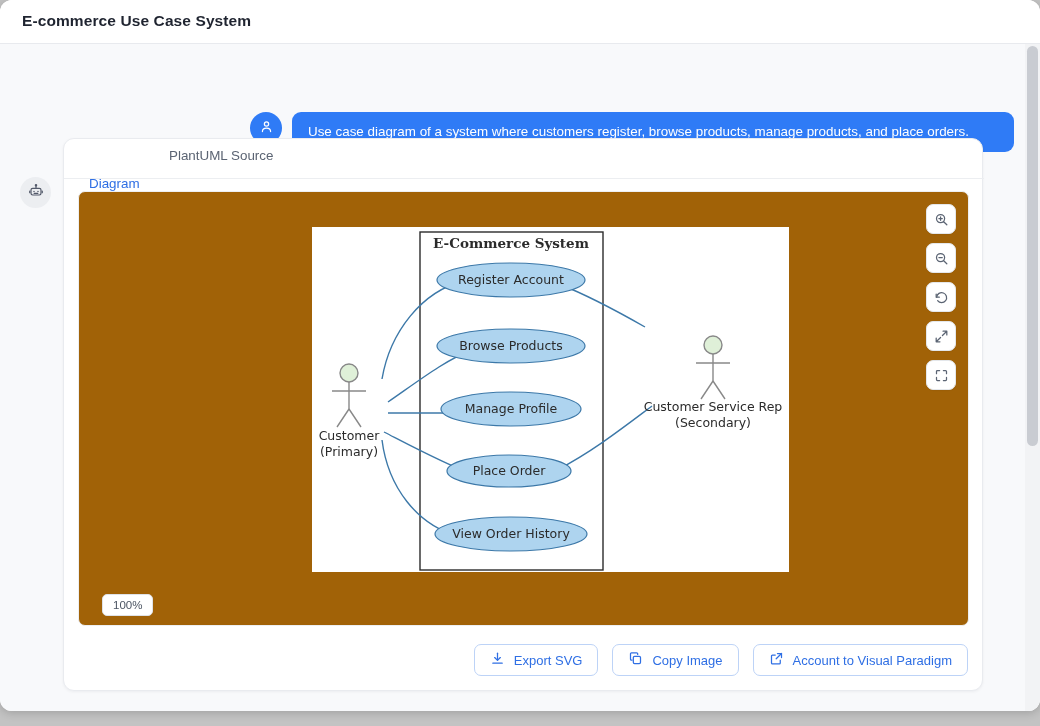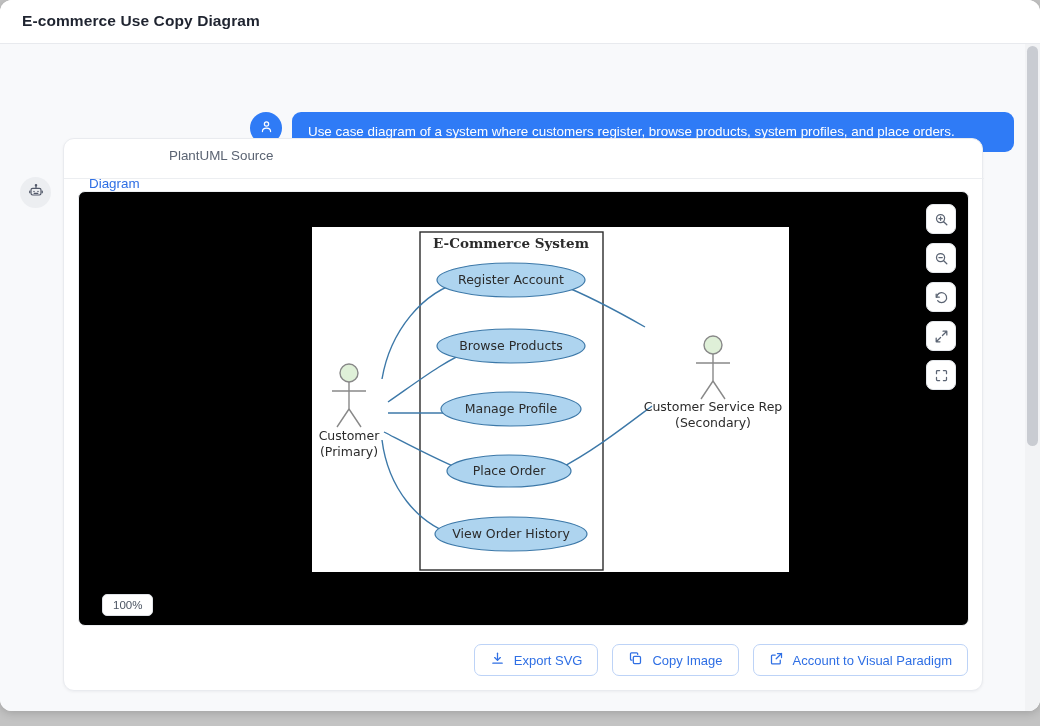--- a/index.html
+++ b/index.html
@@ -131,21 +131,21 @@
   }
   .tab.inactive { color: #5b6473; }
   #tab-diagram { left: 25px; }
   #tab-plantuml-source { left: 105px; }
 
   
   #diagram-canvas {
     position: absolute;
     left: 14px; top: 52px;
     width: 891px; height: 435px;
-    background: #000000;
+    background: #a16207;
     border: 1px solid #edeff2;
     border-radius: 7px;
     overflow: hidden;
   }
 
   
   #diagram-sheet {
     position: absolute;
     left: 233px; top: 35px;
     width: 477px; height: 345px;
@@ -223,39 +223,39 @@
     font-weight: bold;
     fill: #2b2b2b;
   }
 </style>
 </head>
 <body>
 
 <div id="app-window">
 
   <div id="title-bar">
-    <div id="page-title">E-commerce Use Copy Diagram</div>
+    <div id="page-title">E-commerce Use Case System</div>
   </div>
 
   <div id="page-body">
 
     <div id="scrollbar-track">
       <div id="scrollbar-thumb"></div>
     </div>
 
     <div id="user-message-row">
       <div id="user-avatar">
         <span>
           <svg width="15" height="15" viewBox="0 0 24 24" fill="none" stroke="#ffffff" stroke-width="2" stroke-linecap="round" stroke-linejoin="round">
             <circle cx="12" cy="8" r="3.4"></circle>
             <path d="M5.5 20c0-3.2 2.9-5.4 6.5-5.4s6.5 2.2 6.5 5.4"></path>
           </svg>
         </span>
       </div>
-      <div id="user-bubble">Use case diagram of a system where customers register, browse products, system profiles, and place orders.</div>
+      <div id="user-bubble">Use case diagram of a system where customers register, browse products, manage products, and place orders.</div>
     </div>
 
     <div id="assistant-avatar">
       <span>
         <svg width="16" height="16" viewBox="0 0 24 24" fill="none" stroke="#52596a" stroke-width="1.8" stroke-linecap="round" stroke-linejoin="round">
           <rect x="4.5" y="8" width="15" height="10" rx="2.5"></rect>
           <path d="M12 4.2v3.8"></path>
             <circle cx="12" cy="3.3" r="1"></circle>
           <path d="M2.6 12v2.6M21.4 12v2.6"></path>
           <circle cx="9" cy="12.6" r="1.1" fill="#52596a" stroke="none"></circle>

